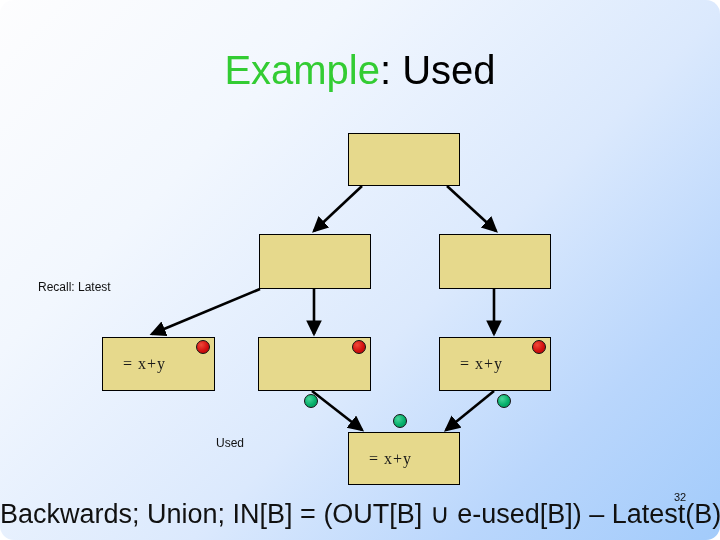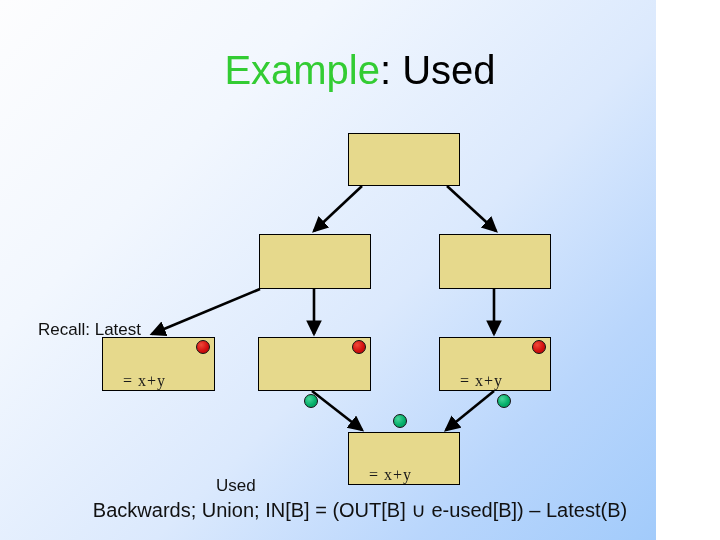--- a/index.html
+++ b/index.html
@@ -7,24 +7,25 @@
     padding: 0;
   }
   body {
     width: 720px;
     height: 540px;
     overflow: hidden;
     font-family: "Liberation Sans", sans-serif;
   }
   #slide {
     position: relative;
-    width: 656px;
+    width: 720px;
     height: 540px;
     background: linear-gradient(135deg, #fdfdfe 0%, #f2f7fe 28%, #dbe9fd 58%, #b9d6fc 80%, #a2cbfb 100%);
     overflow: hidden;
+    border-radius: 14px;
   }
   #title {
     position: absolute;
     left: 0;
     top: 46px;
     width: 720px;
     text-align: center;
     font-size: 40px;
     line-height: 48px;
     font-weight: 400;
@@ -33,21 +34,21 @@
   }
   #title .green { color: #33cc33; }
   #title .black { color: #000000; }
 
   .node {
     position: absolute;
     background: #e6d98c;
     border: 1.6px solid #000000;
     box-sizing: border-box;
     display: flex;
-    align-items: flex-end;
+    align-items: center;
   }
   .node .expr {
     font-family: "Liberation Serif", serif;
     font-size: 16px;
     color: #1a1a1a;
     padding-left: 20px;
     letter-spacing: 1px;
     white-space: nowrap;
   }
 
@@ -64,33 +65,32 @@
   }
   .dot.green {
     width: 14px;
     height: 14px;
     background: radial-gradient(circle at 35% 32%, #49d69a 0%, #05b06b 55%, #029055 100%);
     border: 1px solid #111111;
   }
 
   .caption {
     position: absolute;
-    font-size: 17px;
+    font-size: 12px;
     color: #111111;
     white-space: nowrap;
-    margin-top: 40px;
   }
 
   #footer {
     position: absolute;
     left: 0;
     top: 498px;
     width: 720px;
     text-align: center;
-    font-size: 20px;
+    font-size: 27px;
     color: #111111;
     white-space: nowrap;
   }
   #pagenum {
     position: absolute;
     left: 648px;
     top: 491px;
     font-size: 11px;
     color: #111111;
     margin-left: 26px;

